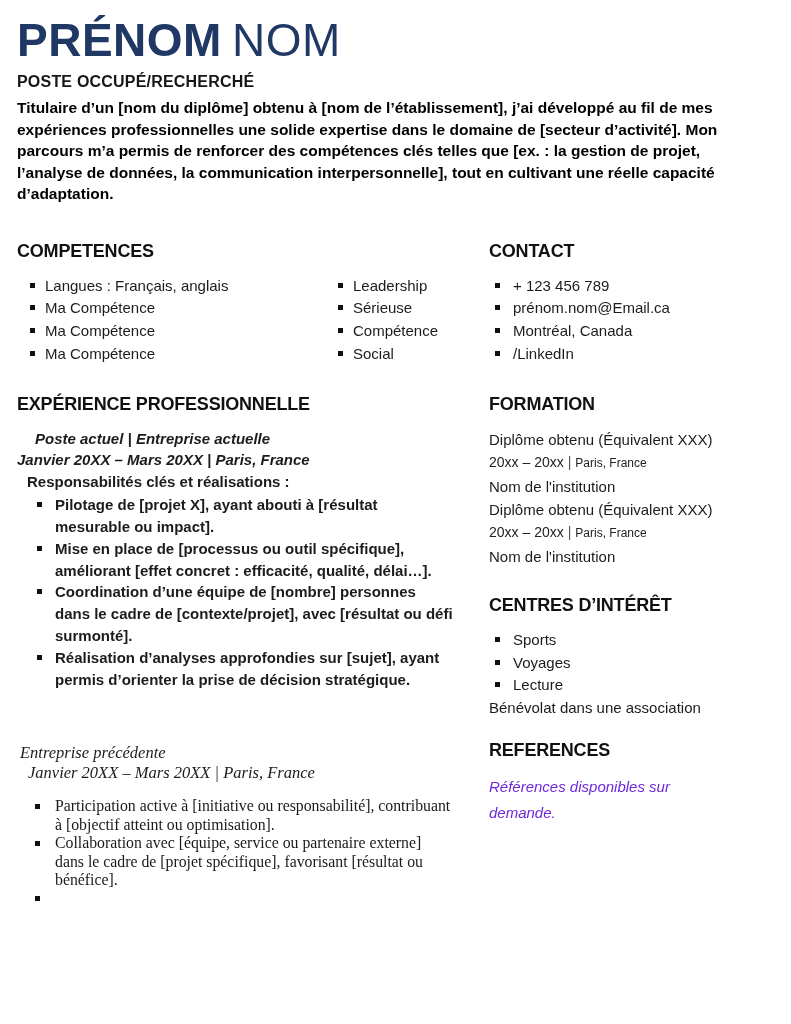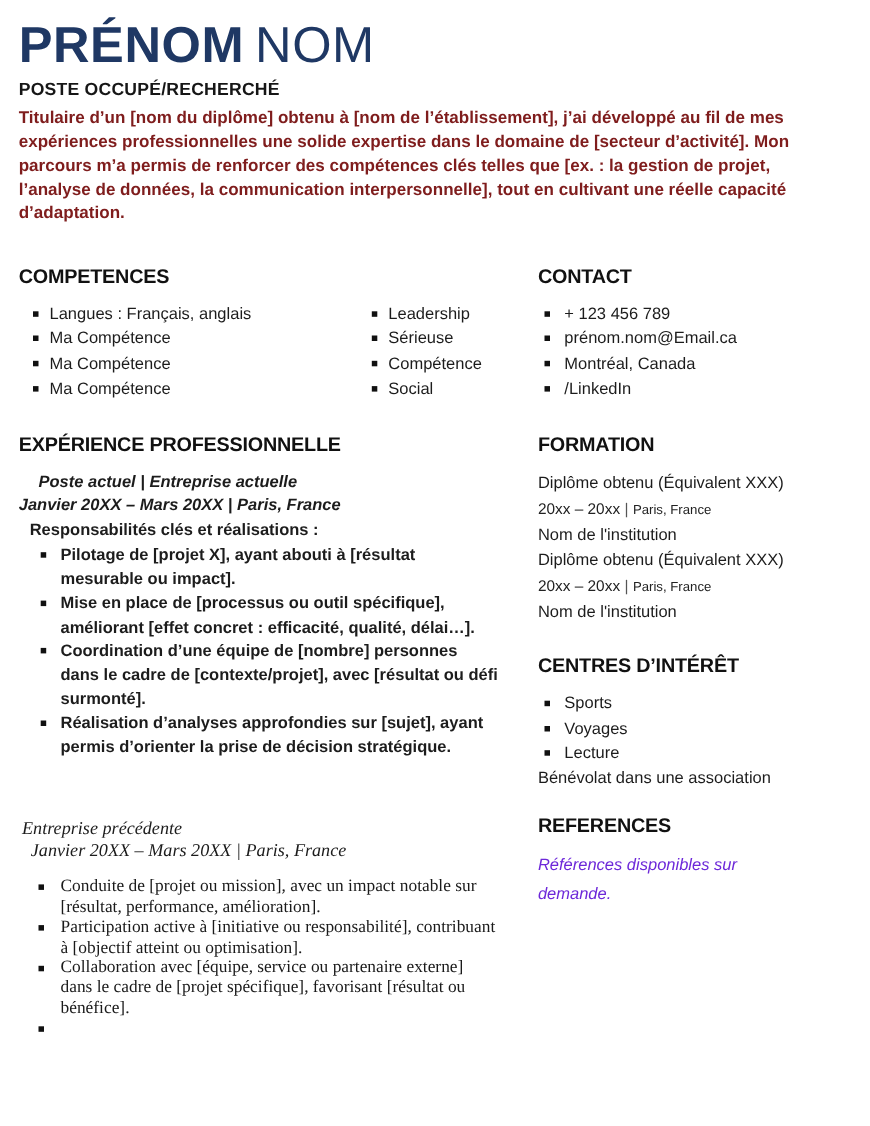--- a/index.html
+++ b/index.html
@@ -10,21 +10,21 @@
     color: #1c1c1c;
     overflow: hidden;
   }
   .page { width: 735px; height: 1024px; padding: 16px 17px 0 17px; background: #fff; }
 
   
   .name-title { font-size: 46px; line-height: 1.05; letter-spacing: 0.5px; color: #1f3864; }
   .name-title .fn { font-weight: 800; }
   .name-title .ln { font-weight: 400; margin-left: 10px; }
   .job-title { margin-top: 9px; font-size: 16px; font-weight: 700; color: #161616; letter-spacing: 0.2px; }
-  .summary { margin-top: 6px; font-size: 15.5px; font-weight: 700; line-height: 21.5px; color: #7f1d1d; max-width: 742px; }
+  .summary { margin-top: 6px; font-size: 15.5px; font-weight: 700; line-height: 21.5px; color: #000000; max-width: 742px; }
 
   
   .cols { display: grid; grid-template-columns: 1fr 229px; column-gap: 36px; margin-top: 36px; }
 
   h2.sec { font-size: 18px; font-weight: 800; color: #111; letter-spacing: -0.2px; margin: 0 0 13px 0; }
 
   ul { list-style: none; }
   li { position: relative; }
   li::before {
     content: ""; position: absolute; width: 5px; height: 5px; background: #111; top: 8px;
@@ -116,21 +116,20 @@
           <li>Mise en place de [processus ou outil spécifique], améliorant [effet concret : efficacité, qualité, délai…].</li>
           <li>Coordination d’une équipe de [nombre] personnes dans le cadre de [contexte/projet], avec [résultat ou défi surmonté].</li>
           <li>Réalisation d’analyses approfondies sur [sujet], ayant permis d’orienter la prise de décision stratégique.</li>
         </ul>
       </section>
 
       <section class="sec-prev">
         <div class="prev-company">Entreprise précédente</div>
         <div class="prev-date">Janvier 20XX – Mars 20XX | Paris, France</div>
         <ul class="prev-bullets">
-          <li>Conduite de [projet ou mission], avec un impact notable sur [résultat, performance, amélioration].</li>
           <li>Participation active à [initiative ou responsabilité], contribuant à [objectif atteint ou optimisation].</li>
           <li>Collaboration avec [équipe, service ou partenaire externe] dans le cadre de [projet spécifique], favorisant [résultat ou bénéfice].</li>
           <li></li>
         </ul>
       </section>
 
     </main>
 
     <aside class="right">
 

